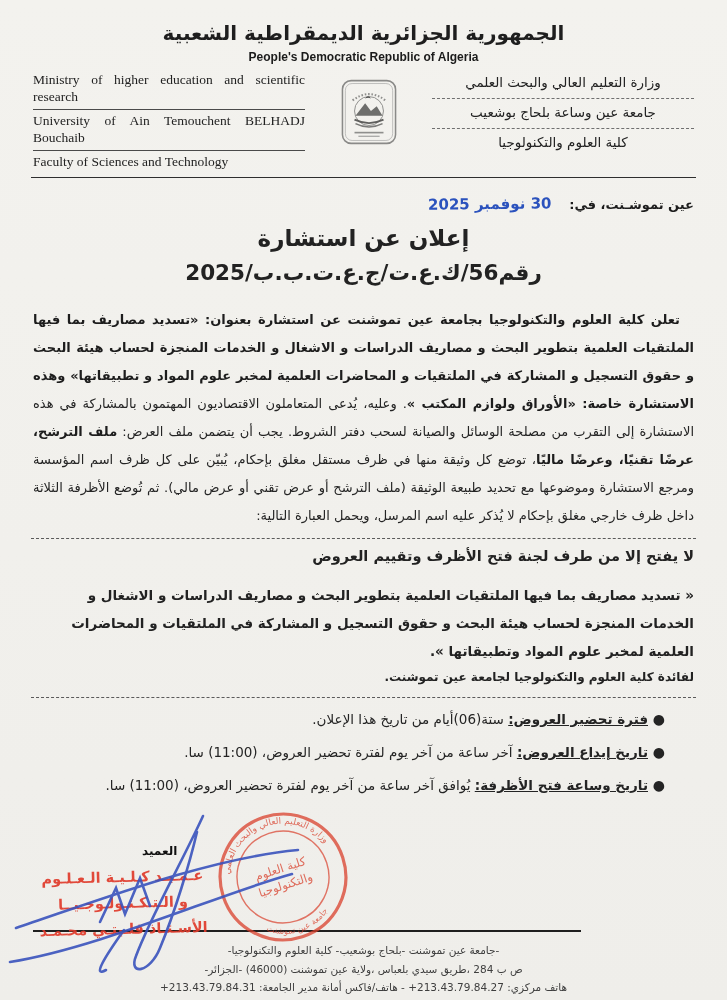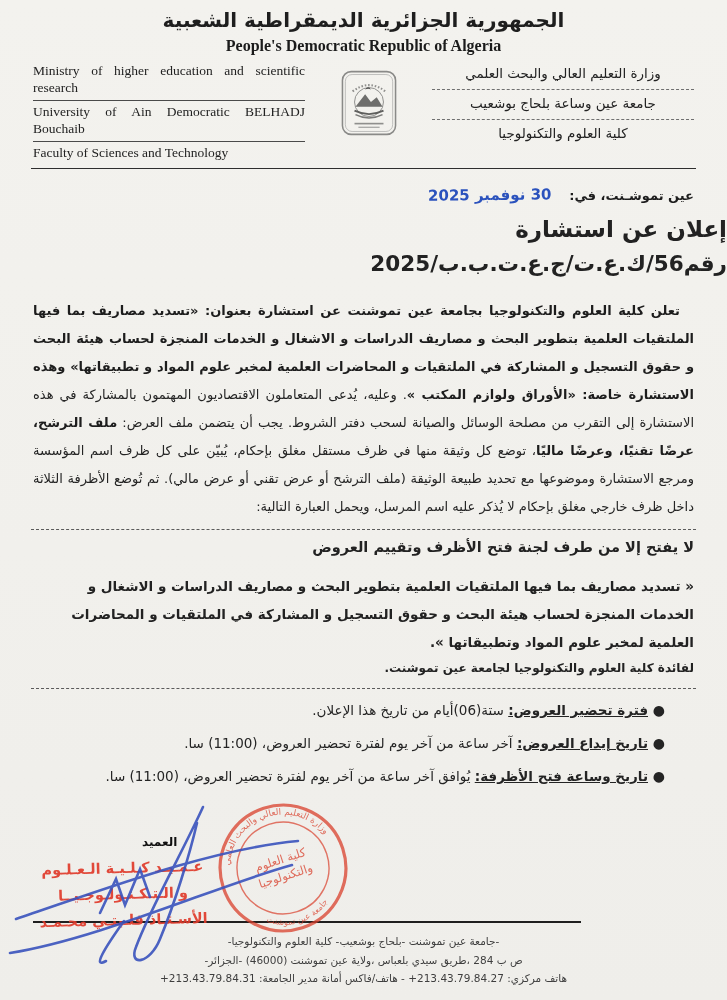--- a/index.html
+++ b/index.html
@@ -7,36 +7,36 @@
     position:relative;
     width:727px;height:1000px;
     margin:0 auto;
     background:linear-gradient(180deg,#f3f2ee 0%,#f1f0ec 55%,#efeeea 100%);
     overflow:hidden;
     font-family:"DejaVu Sans",sans-serif;
     color:#262626;
     box-sizing:border-box;
   }
   
-  .country-ar{padding-top:8px;text-align:center;font-size:20px;font-weight:bold;direction:rtl;color:#1e1e1e;}
-  .country-en{margin-top:5px;text-align:center;font-family:Liberation Serif, serif;font-size:16px;font-weight:bold;color:#1b1b1b;}
+  .country-ar{padding-top:21px;text-align:center;font-size:20px;font-weight:bold;direction:rtl;color:#1e1e1e;}
+  .country-en{margin-top:5px;text-align:center;font-family:Liberation Sans, sans-serif;font-size:12px;font-weight:bold;color:#1b1b1b;}
   .header-row{display:flex;margin-top:5px;padding:0 33px;align-items:flex-start;}
   .h-left{width:272px;font-family:"Liberation Serif",serif;font-size:13.5px;line-height:17px;color:#222;}
   .h-left .cell{padding:2px 0 4px;text-align:justify;}
   .h-left .cell.sep{border-bottom:1px solid #4a4a4a;}
   .h-center{flex:1;display:flex;justify-content:center;align-items:flex-start;padding-top:9px;}
   .h-right{width:262px;direction:rtl;font-size:13.5px;line-height:18px;color:#222;}
   .h-right .cell{padding:4px 0 7px;text-align:center;}
   .h-right .cell.sep{border-bottom:1px dashed #6f6f6f;}
   .full-rule{margin:3px 31px 0;border-top:1.6px solid #2e2e2e;}
   .dateline{margin:7px 33px 0;direction:rtl;display:flex;align-items:baseline;gap:18px;height:27px;}
   .dl-label{font-size:13px;font-weight:bold;color:#1d1d1d;margin-top:12px;}
   .dl-date{font-size:15px;font-weight:bold;color:#2b52bd;letter-spacing:1px;transform:rotate(-.6deg);}
   
-  .doc-title{margin-top:13px;direction:rtl;text-align:right;}
+  .doc-title{margin-top:13px;direction:rtl;text-align:center;}
   .t1{font-size:23px;font-weight:bold;color:#222;}
   .t2{margin-top:9px;font-size:21.5px;font-weight:bold;color:#222;}
   
   .intro{margin:21px 33px 0;direction:rtl;text-align:justify;font-size:13px;line-height:28px;color:#242424;text-indent:14px;}
   .intro .b{font-weight:bold;color:#1d1d1d;}
   .dashed{margin:8px 31px 0;border-top:1.8px dashed #5a5a5a;height:0;}
   .notice{margin:5px 33px 0;direction:rtl;color:#222;}
   .n1{font-size:14.5px;font-weight:bold;line-height:25px;}
   .n2{font-size:13.5px;line-height:25px;margin-top:2px;}
   .n3{font-size:13.5px;font-weight:bold;line-height:28px;margin-top:12px;}
@@ -60,21 +60,21 @@
 <body>
 
 <div class="page">
 
   <div class="country-ar">الجمهورية الجزائرية الديمقراطية الشعبية</div>
   <div class="country-en">People's Democratic Republic of Algeria</div>
 
   <div class="header-row">
     <div class="h-left">
       <div class="cell sep">Ministry of higher education and scientific research</div>
-      <div class="cell sep">University of Ain Democratic BELHADJ Bouchaib</div>
+      <div class="cell sep">University of Ain Temouchent BELHADJ Bouchaib</div>
       <div class="cell">Faculty of Sciences and Technology</div>
     </div>
     <div class="h-center">
       <svg width="56" height="68" viewBox="0 0 58 68">
         <rect x="1.5" y="1.5" width="55" height="65" rx="9" fill="none" stroke="#8a8a88" stroke-width="1.6"></rect>
         <rect x="4.5" y="4.5" width="49" height="59" rx="7" fill="none" stroke="#b0b0ae" stroke-width="0.8"></rect>
         <path d="M 12,22 Q 29,9 46,22" fill="none" stroke="#8f8f8d" stroke-width="2.2" stroke-dasharray="1.6 1.9"></path>
         <circle cx="29" cy="33" r="15" fill="none" stroke="#8d8d8b" stroke-width="1"></circle>
         <path d="M 15,38 L 25,25 L 31,33 L 37,28 L 43,38 Z" fill="#6e6e6c"></path>
         <path d="M 14,42 Q 29,49 44,42" stroke="#5f5f5d" fill="none" stroke-width="2"></path>

